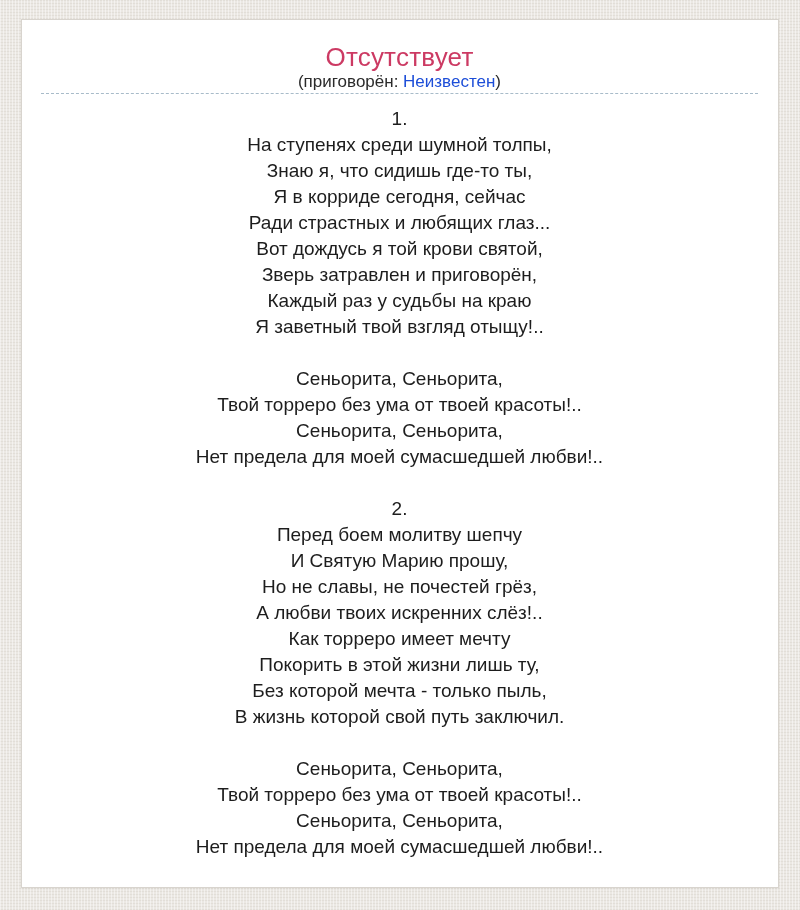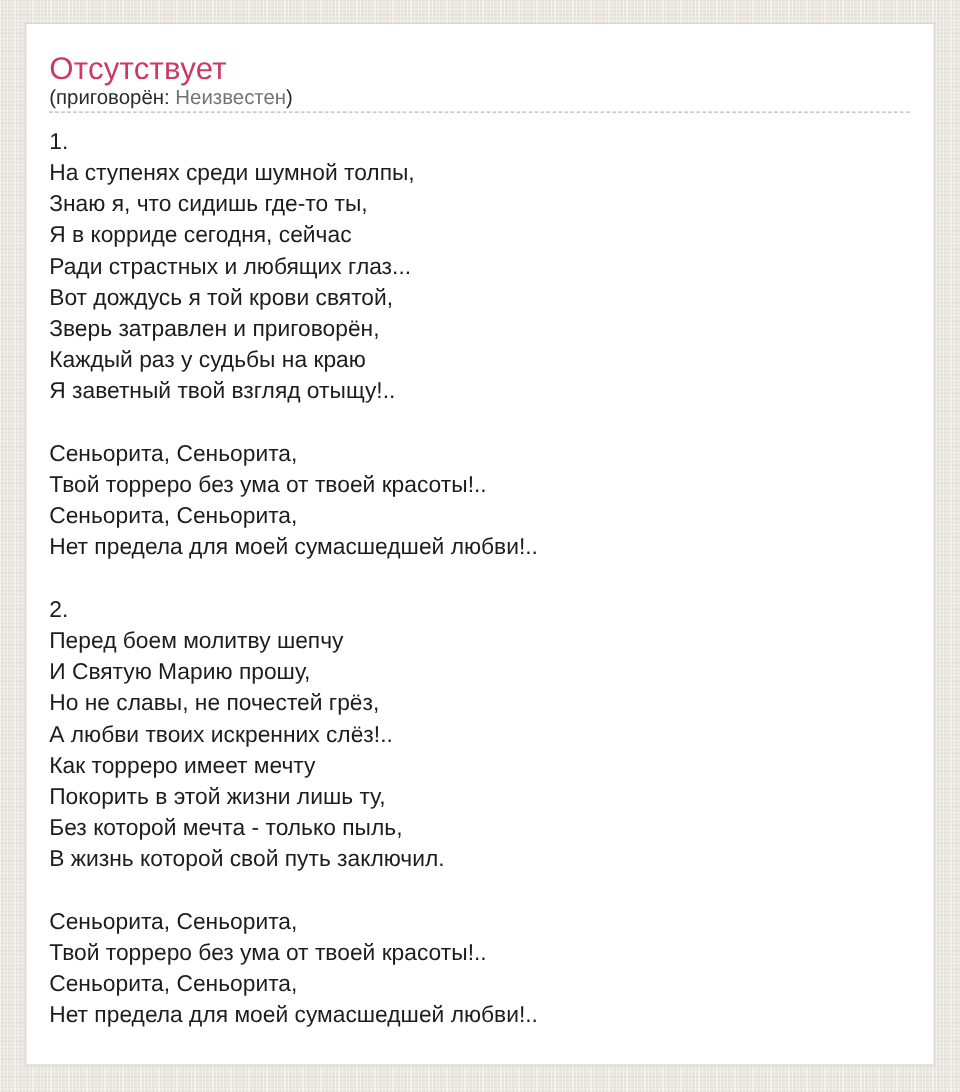--- a/index.html
+++ b/index.html
@@ -1,15 +1,15 @@
 <!DOCTYPE html>
 <html><head>
 <meta charset="utf-8">
 <style>
-  * { margin: 0; padding: 0; box-sizing: border-box; }
+  * { margin: 0; padding: 0; box-sizing: border-box; text-align: center; }
   html, body { width: 800px; height: 910px; }
   body {
     font-family: "Liberation Sans", sans-serif;
     background-color: #ebe8e3;
     background-image:
       repeating-linear-gradient(90deg, rgba(255,255,255,.45) 0 1px, rgba(0,0,0,0) 1px 3px),
       repeating-linear-gradient(0deg, rgba(205,199,189,.30) 0 1px, rgba(0,0,0,0) 1px 3px);
     position: relative;
     overflow: hidden;
   }
@@ -34,21 +34,21 @@
     font-weight: 400;
     color: #cc3a63;
     letter-spacing: 0.2px;
   }
   .artist-line {
     font-size: 17px;
     line-height: 20px;
     color: #2b2b2b;
   }
   .artist-link {
-    color: #737373;
+    color: #1d4ed8;
     text-decoration: none;
     cursor: pointer;
   }
   .lyrics {
     margin-top: 12px;
     font-size: 19px;
     line-height: 26px;
     color: #1d1d1d;
     white-space: pre-line;
   }

